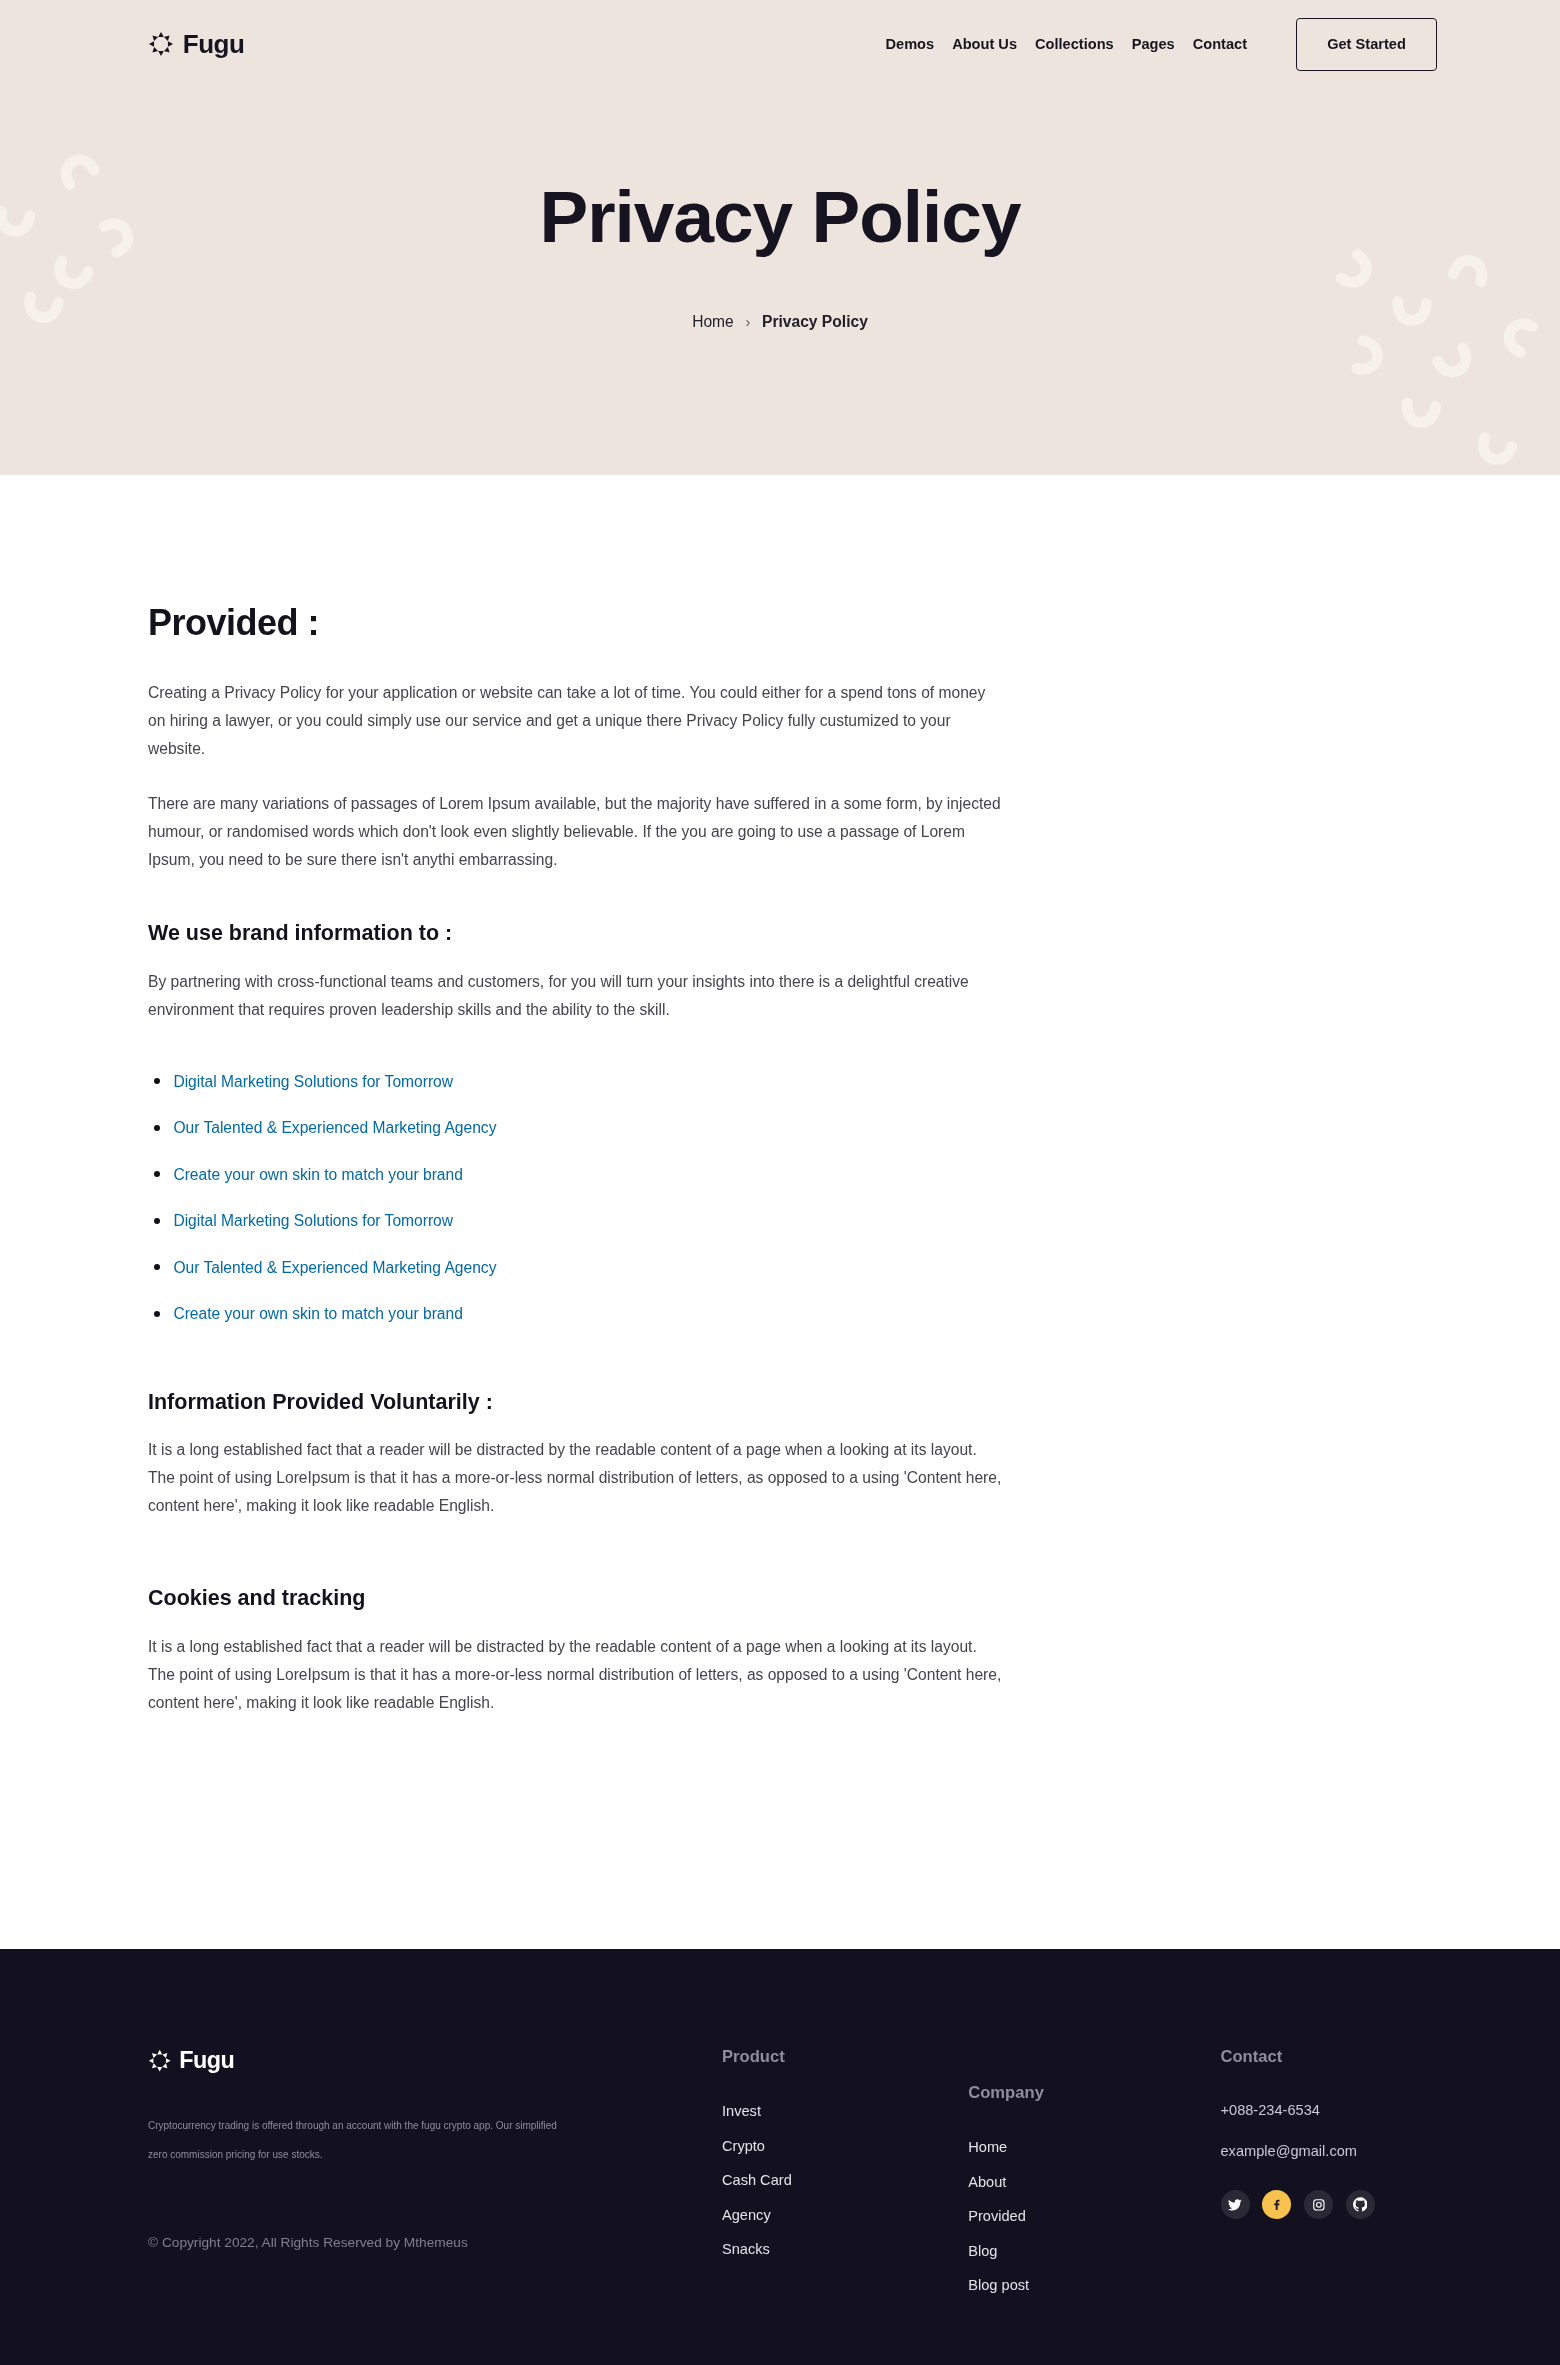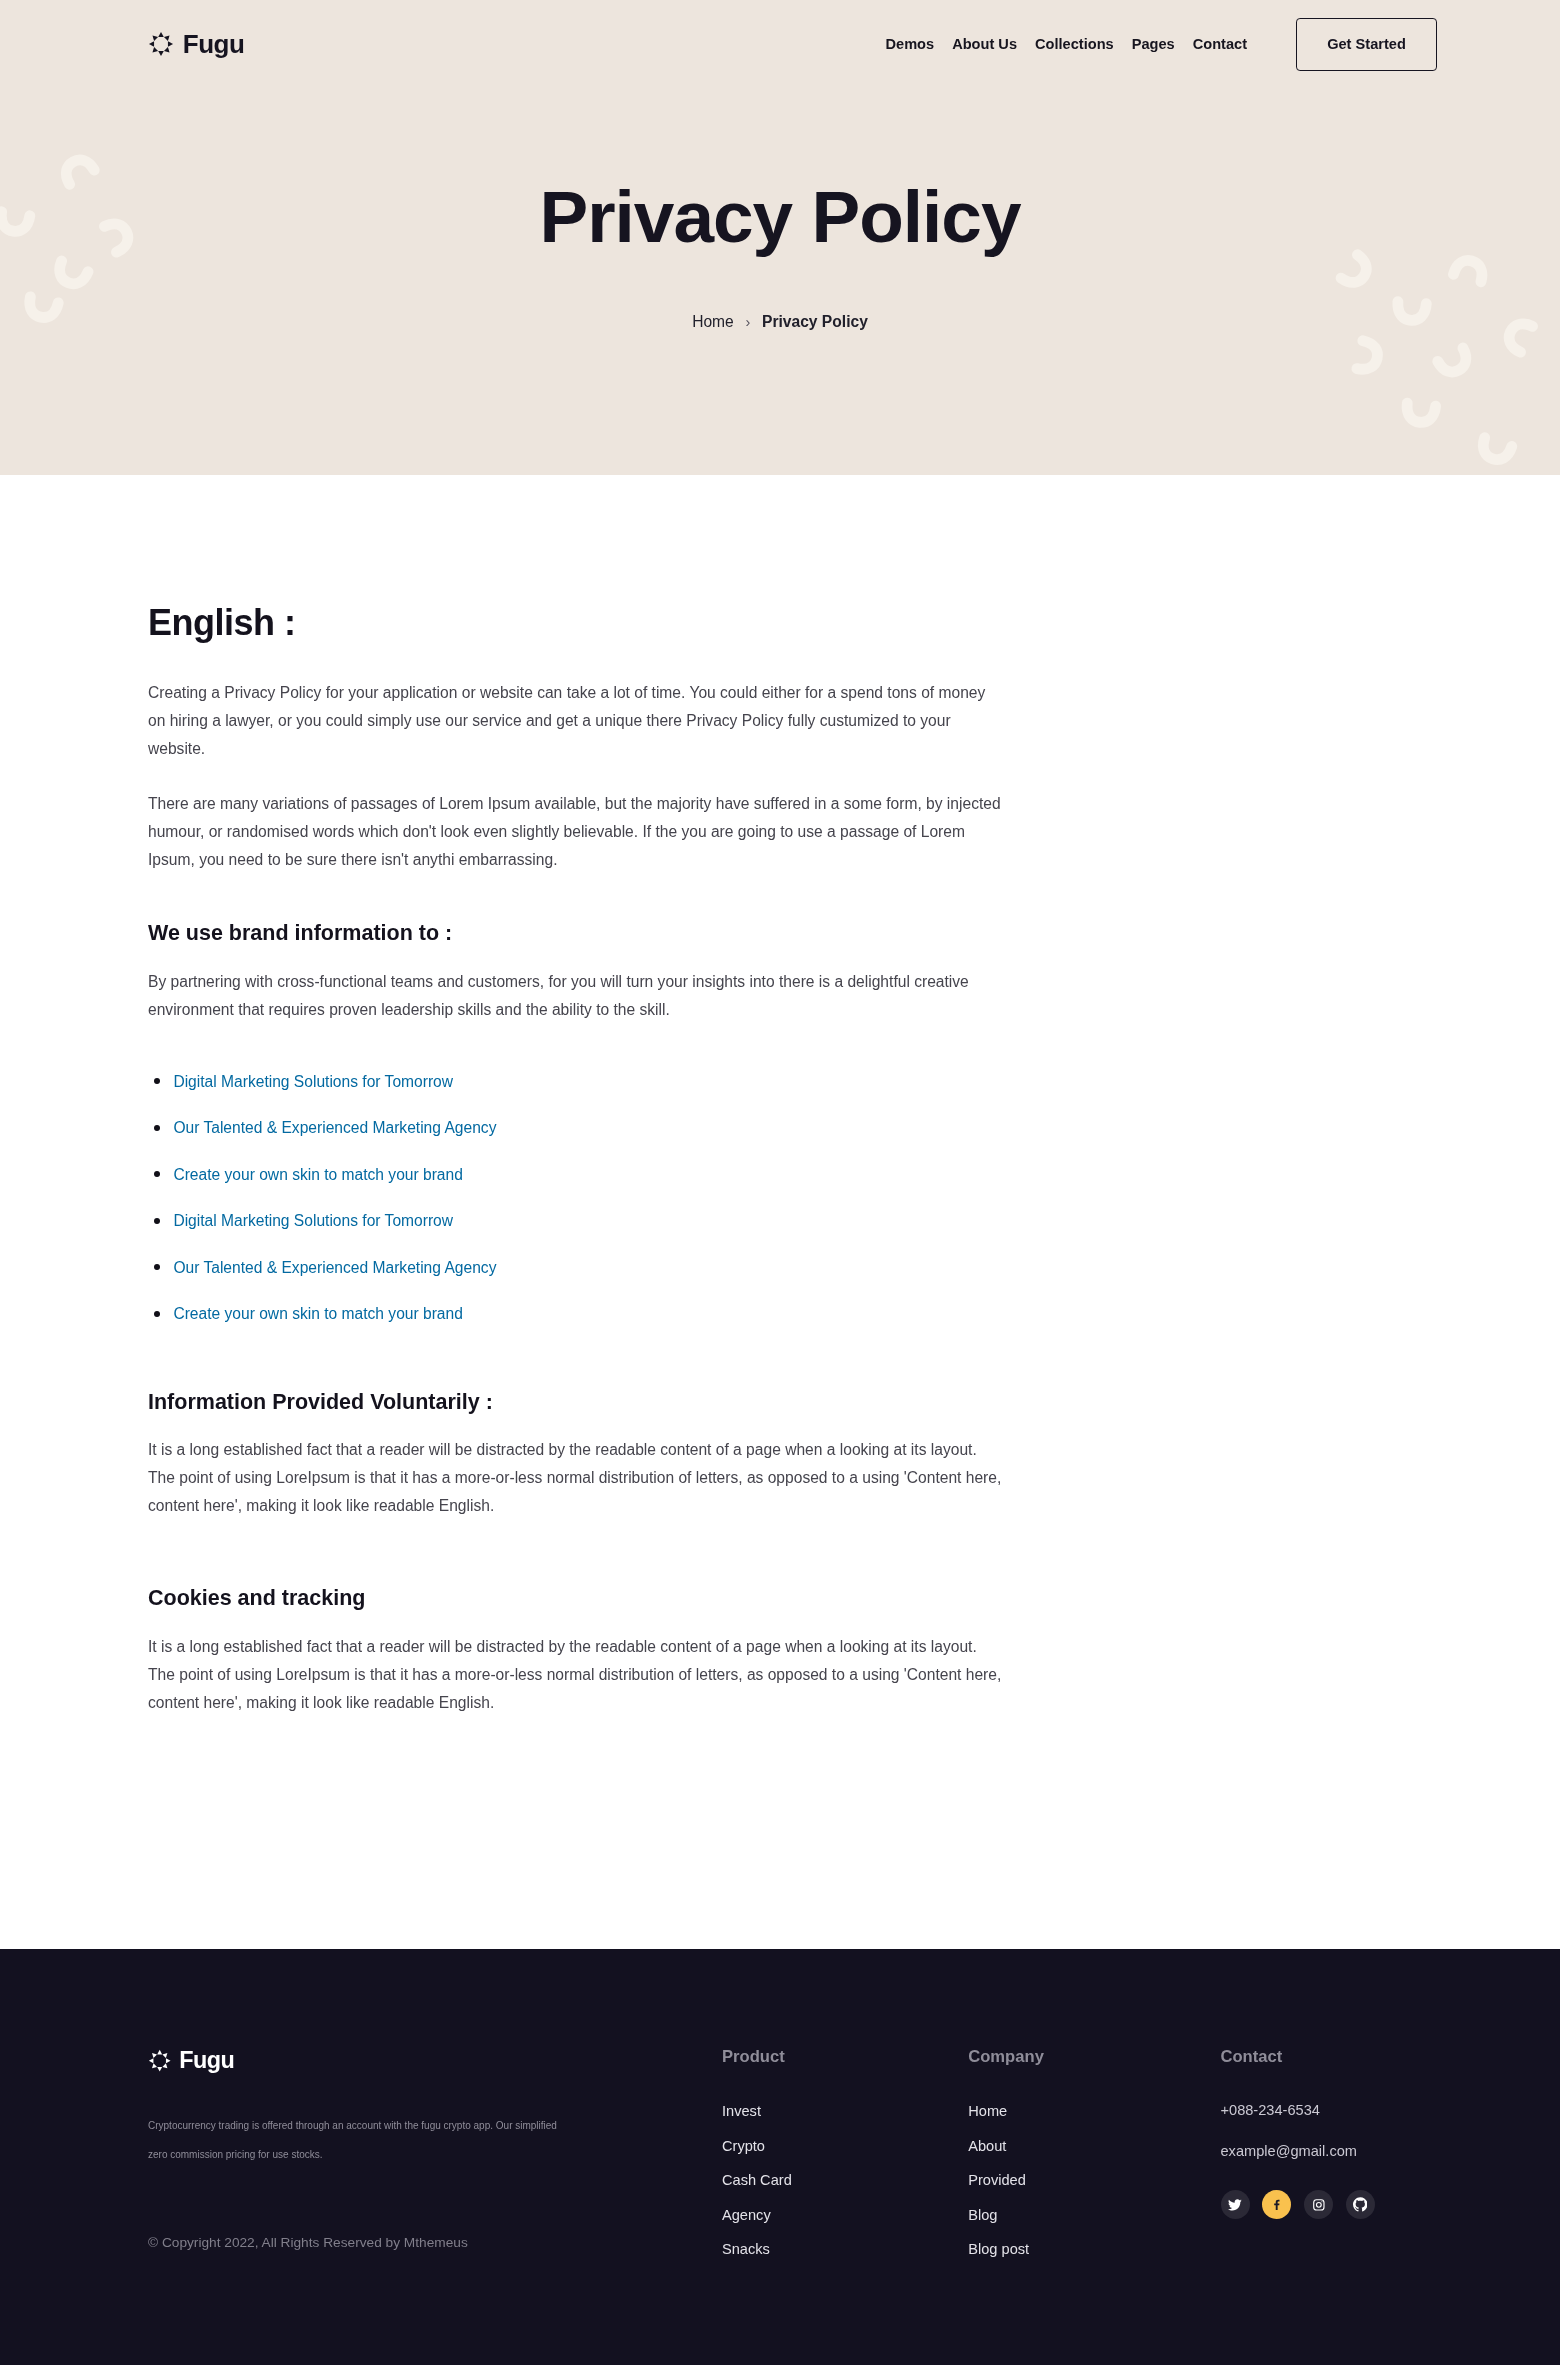--- a/index.html
+++ b/index.html
@@ -76,21 +76,21 @@
     display:flex;
   }
   .f-left { width:410px; }
   .f-logo { display:flex; align-items:center; gap:7.8px; cursor:pointer; }
   .f-logo .logo-mark { width:23.4px; height:23.4px; color:#ffffff; }
   .f-logo .logo-text { font-size:23.4px; color:#ffffff; }
   .f-desc { margin-top:37px; font-size:10px; line-height:29px; color:#8f8d99; width:410px; }
   .f-copy { margin-top:66px; font-size:13.7px; color:#817f8b; }
   .f-col { width:127px; }
   .f-col.product { margin-left:164px; }
-  .f-col.company { margin-left:130px; }
+  .f-col.company { margin-left:130px;margin-top:36px; }
   .f-col.contact { margin-left:136px; width:254px; }
   .f-head { font-size:16.6px; font-weight:bold; color:#8f8d99; margin-bottom:35px; }
   .f-links { list-style:none; }
   .f-links li { margin-bottom:16.6px; }
   .f-links a { font-size:14.6px; color:#e4e3e9; text-decoration:none; cursor:pointer; }
   .f-contact-item { display:block; font-size:14.6px; color:#cbc9d3; text-decoration:none; margin-bottom:25px; cursor:pointer; }
   .socials { display:flex; gap:12.7px; margin-top:31px; }
   .social-btn {
     width:29px; height:29px; border-radius:50%;
     background:#2b2936; border:none; cursor:pointer;
@@ -186,21 +186,21 @@
     <div class="breadcrumb">
       <span class="bc-home">Home</span>
       <span class="bc-sep">›</span>
       <span class="bc-current">Privacy Policy</span>
     </div>
   </div>
 </section>
 
 <main class="main-area">
   <div class="content-col">
-    <h2 class="h-overview">English :</h2>
+    <h2 class="h-overview">Provided :</h2>
     <p class="para">Creating a Privacy Policy for your application or website can take a lot of time. You could either for a spend tons of money on hiring a lawyer, or you could simply use our service and get a unique there Privacy Policy fully custumized to your website.</p>
     <p class="para">There are many variations of passages of Lorem Ipsum available, but the majority have suffered in a some form, by injected humour, or randomised words which don't look even slightly believable. If the you are going to use a passage of Lorem Ipsum, you need to be sure there isn't anythi embarrassing.</p>
 
     <h3 class="sub-heading first">We use brand information to :</h3>
     <p class="para">By partnering with cross-functional teams and customers, for you will turn your insights into there is a delightful creative environment that requires proven leadership skills and the ability to the skill.</p>
 
     <ul class="bullet-list">
       <li>Digital Marketing Solutions for Tomorrow</li>
       <li>Our Talented &amp; Experienced Marketing Agency</li>
       <li>Create your own skin to match your brand</li>

